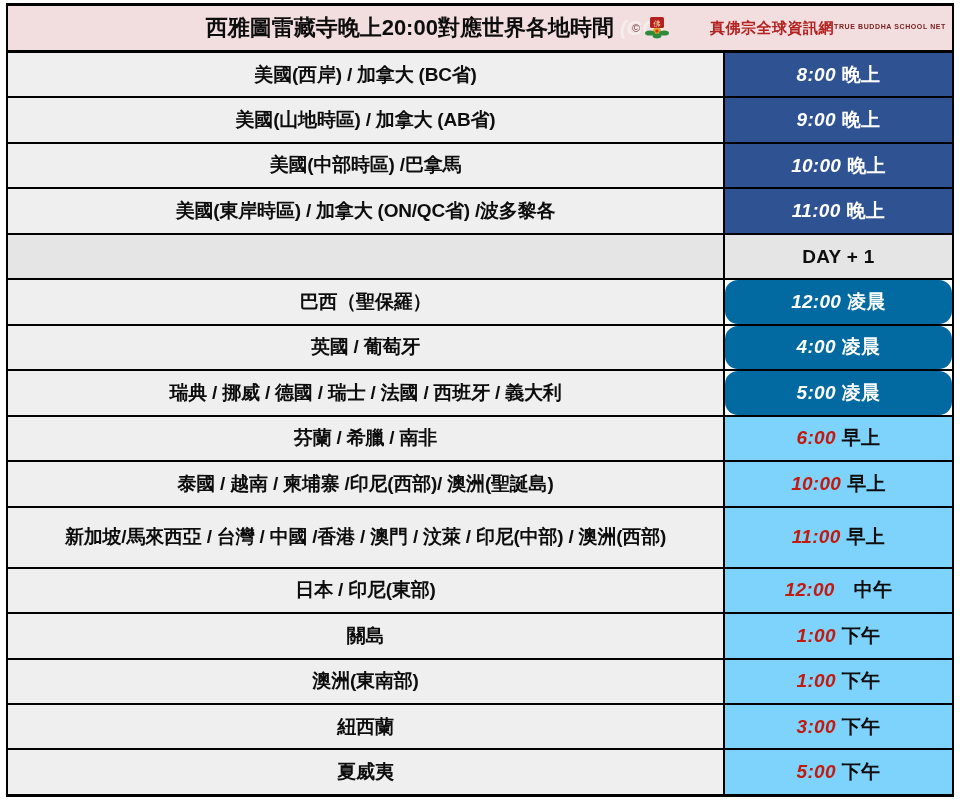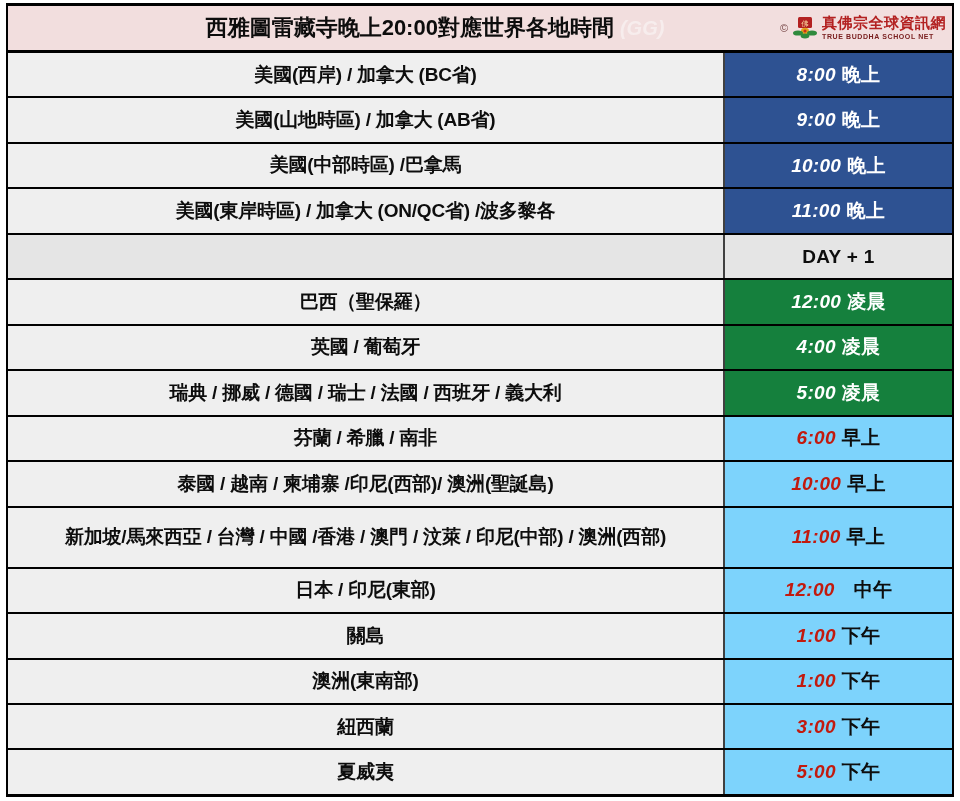--- a/index.html
+++ b/index.html
@@ -75,22 +75,23 @@
     color: #7a4a4a;
   }
   .logo-emblem {
     width: 26px;
     height: 26px;
     position: relative;
     flex: 0 0 auto;
   }
   .logo-text {
     display: flex;
-    flex-direction: column;
+    flex-direction: row;
     line-height: 1;
+    margin-left: 36px;
   }
   .logo-cn {
     font-size: 15px;
     font-weight: bold;
     color: #B32121;
     letter-spacing: 0.5px;
     white-space: nowrap;
     font-family: "DejaVu Sans", sans-serif;
   }
   .logo-en {
@@ -126,21 +127,21 @@
   .row.tall { flex: 1.36 1 0; }
 
   .cell-region {
     width: 717px;
     flex: 0 0 717px;
     background: #EFEFEF;
     display: flex;
     align-items: center;
     justify-content: center;
     box-sizing: border-box;
-    border-right: 2px solid #404040;
+    border-right: 2px solid #000000;
     padding: 0 5px;
     overflow: hidden;
   }
   .cell-region .inner {
     width: 100%;
     text-align: center;
     font-size: 19px;
     font-weight: bold;
     color: #0d0d0d;
     line-height: 1.18;
@@ -157,21 +158,21 @@
   }
   .cell-time .inner {
     font-size: 19px;
     font-weight: bold;
     white-space: nowrap;
     letter-spacing: 0.3px;
   }
 
   
   .bg-darkblue  { background: #2E5292; }
-  .bg-lightblue { background: #15803d; }
+  .bg-lightblue { background: #0369a1; border-radius: 13px; }
   .bg-paleyellow{ background: #7dd3fc; }
   .bg-orange    { background: #7dd3fc; }
   .bg-peach     { background: #e5e5e5; }
 
   .tx-white { color: #ffffff; }
   .tx-red   { color: #C21A0E; }
   .tx-black { color: #0d0d0d; }
 
   .num { font-style: italic; }
 </style>

